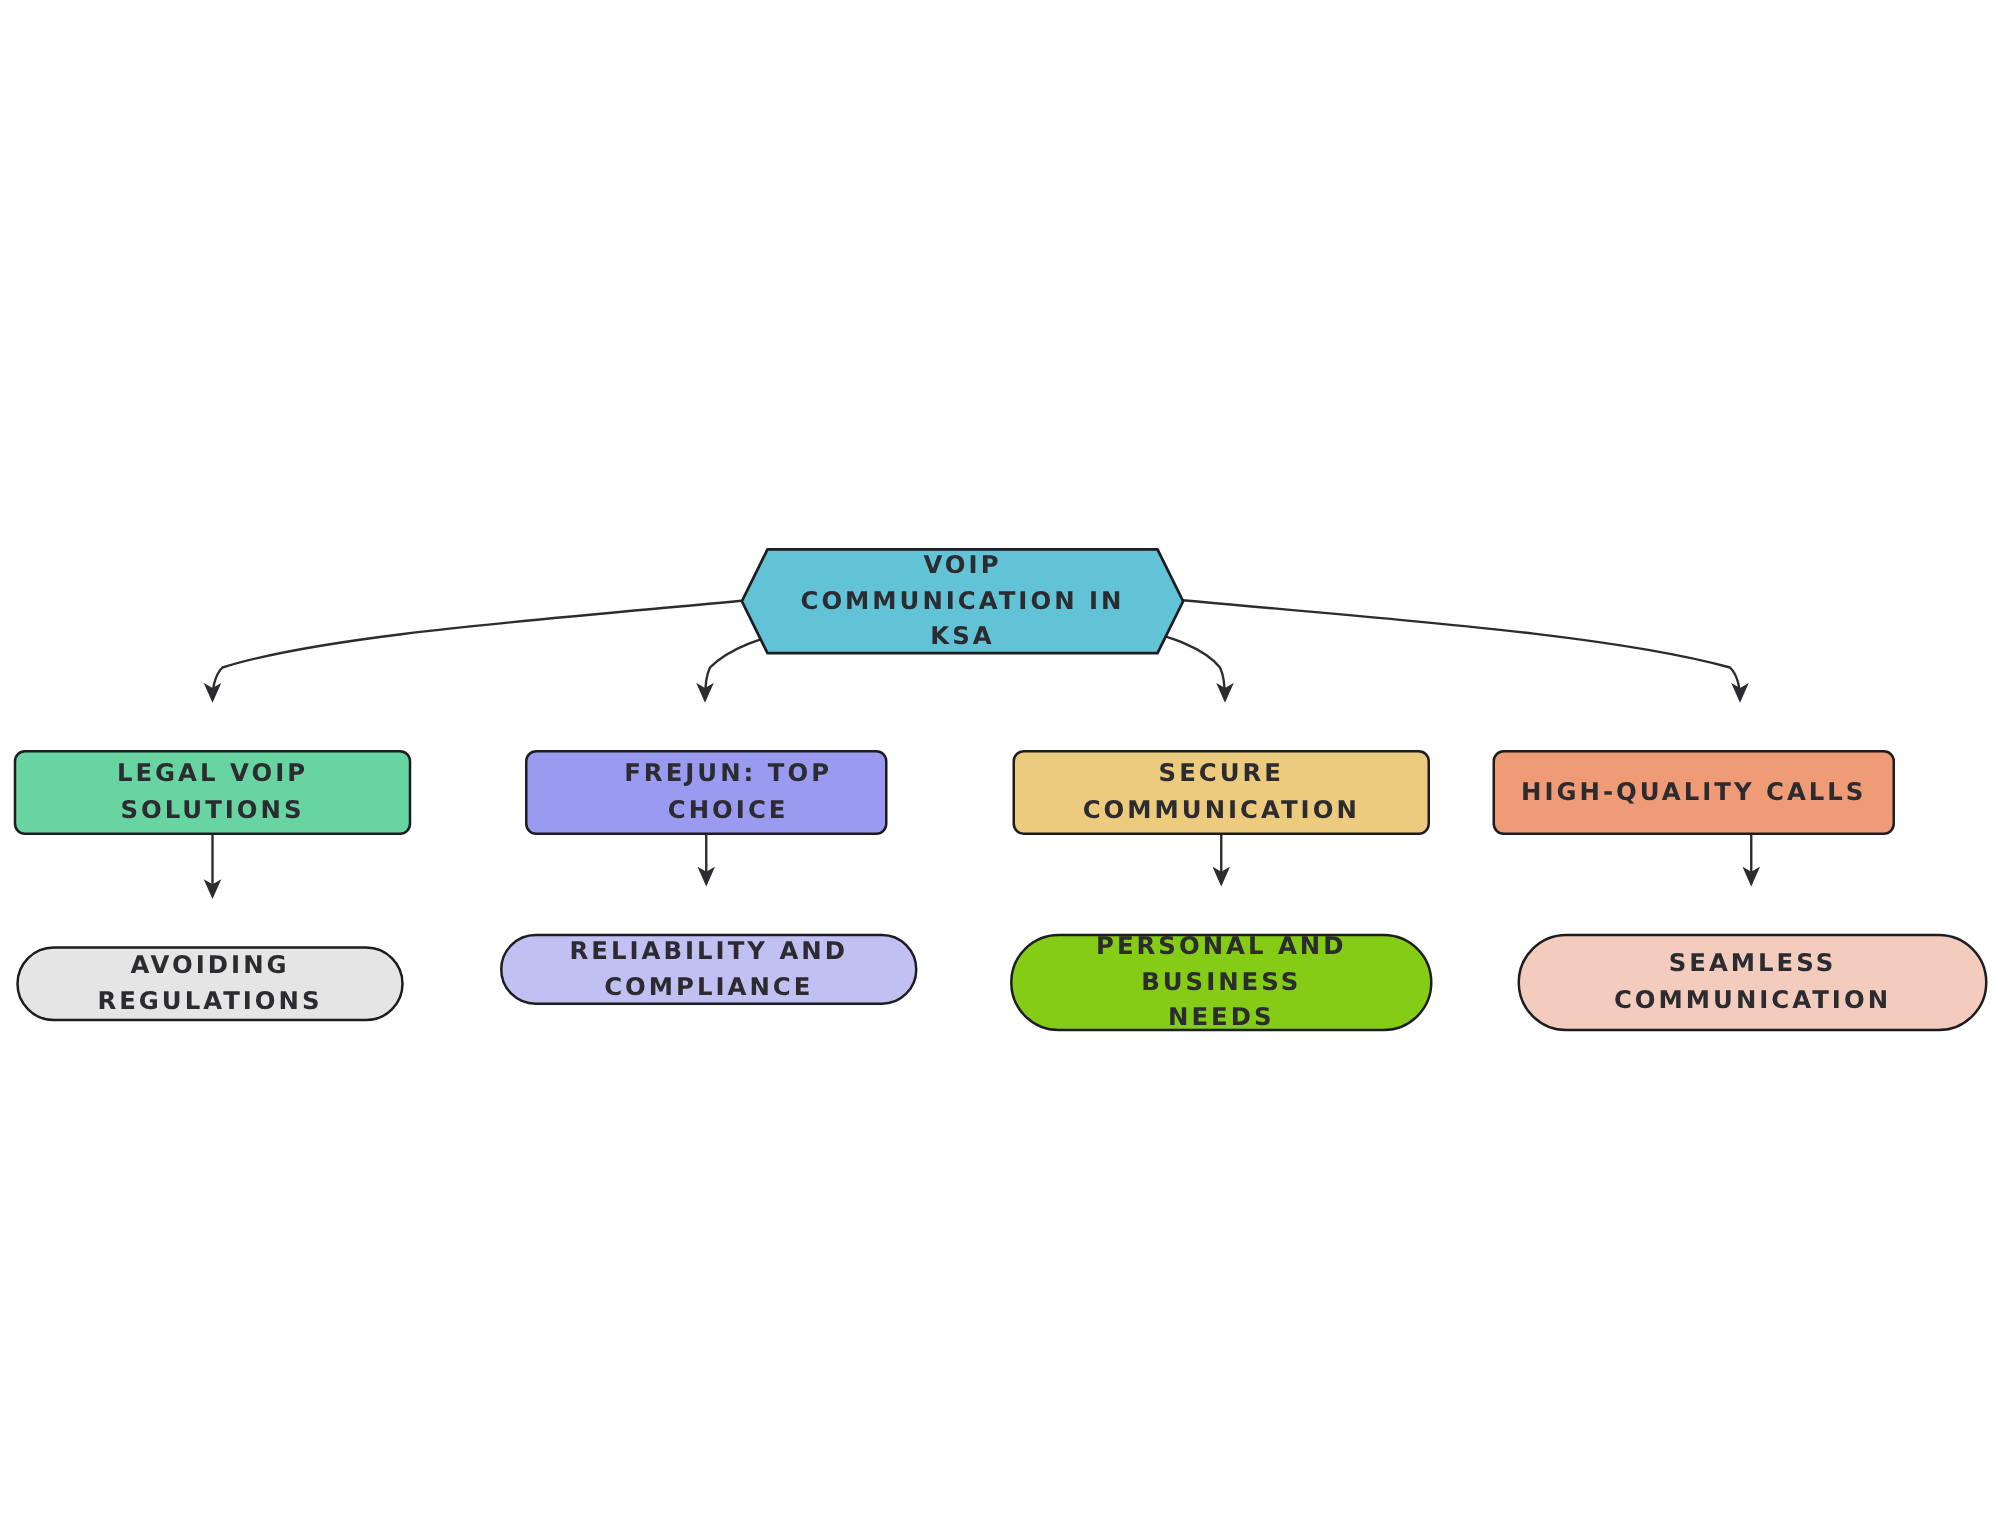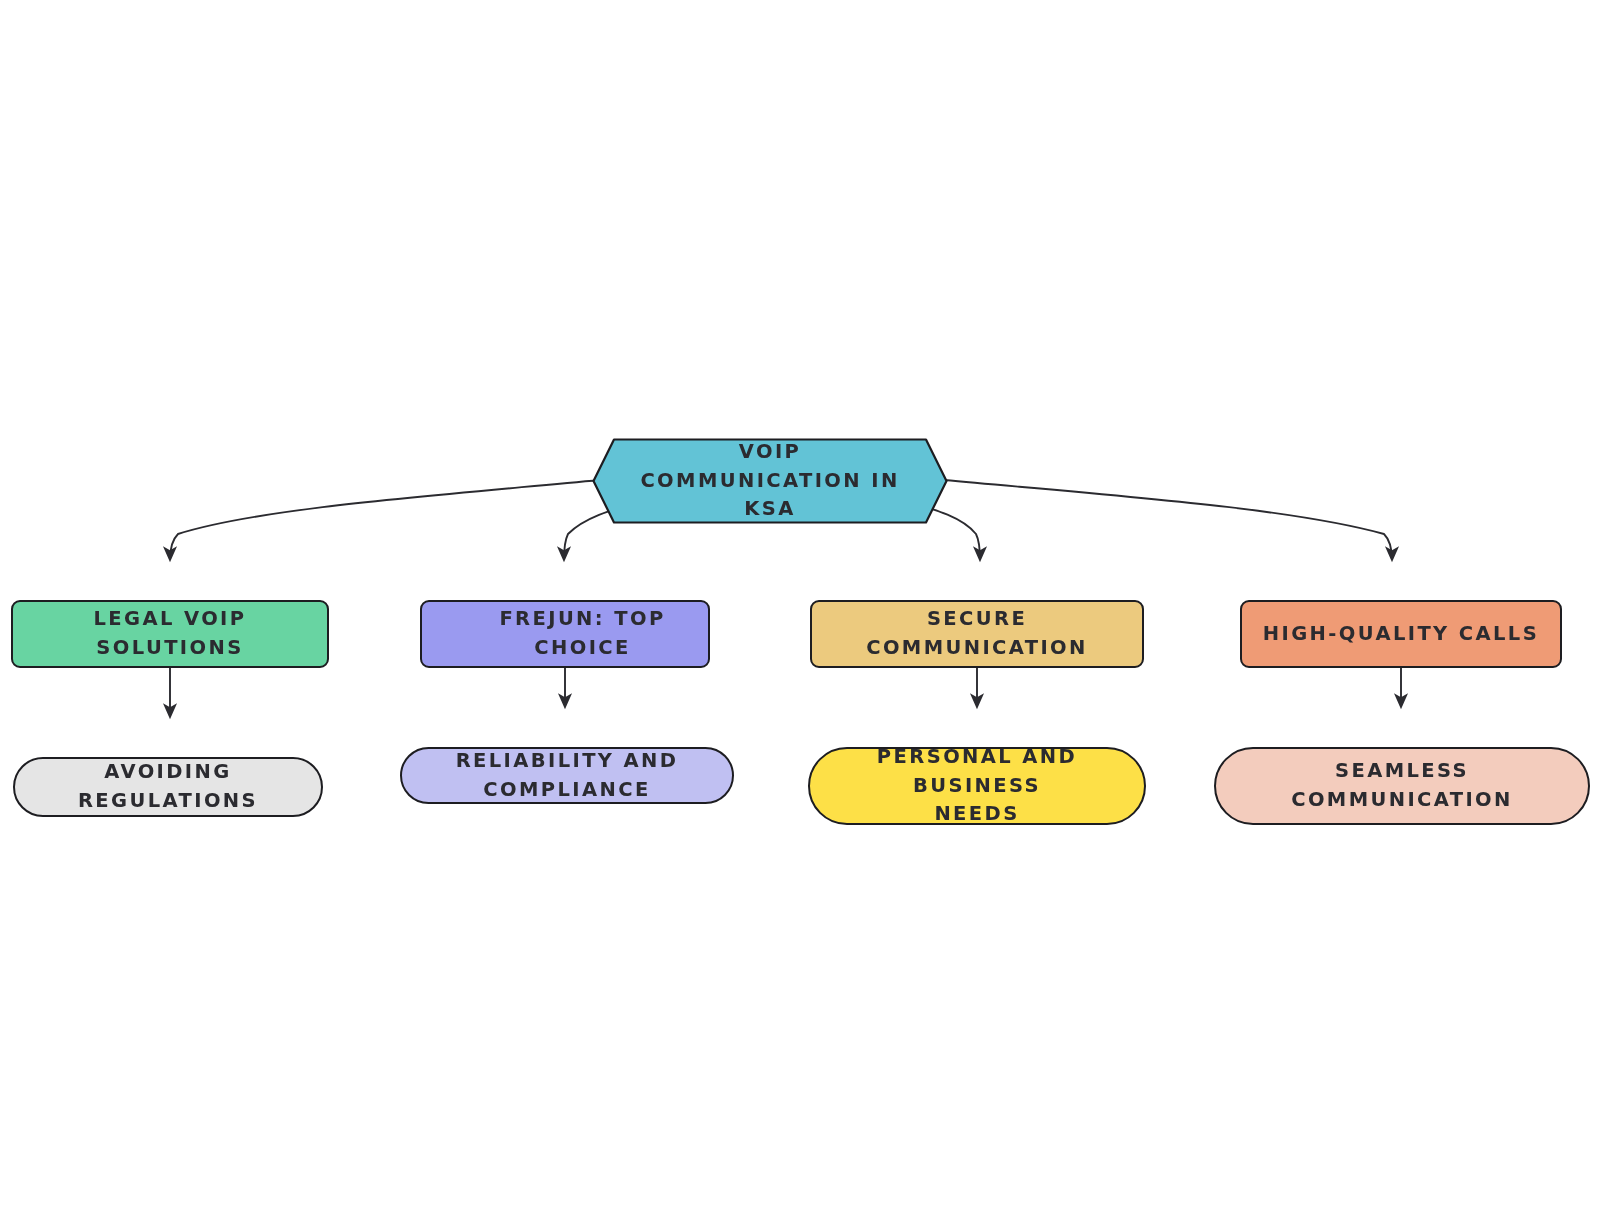--- a/index.html
+++ b/index.html
@@ -113,26 +113,26 @@
     <span class="node-label">FreJun: Top Choice</span>
   </div>
   <div class="node node-stadium" id="node-leaf-1" style="left: 400px; top: 715px; width: 334px; height: 57px; background: rgb(192, 192, 242); border-color: rgb(29, 29, 33); color: rgb(43, 43, 48);">
     <span class="node-label">Reliability and
 Compliance</span>
   </div>
 
   <div class="node node-rounded" id="node-branch-2" style="left: 810px; top: 568px; width: 334px; height: 68px; background: rgb(236, 202, 126); border-color: rgb(29, 29, 33); color: rgb(43, 43, 48);">
     <span class="node-label">Secure Communication</span>
   </div>
-  <div class="node node-stadium" id="node-leaf-2" style="left: 808px; top: 715px; width: 338px; height: 78px; background: #fde047; border-color: rgb(29, 29, 33); color: rgb(43, 43, 48);">
+  <div class="node node-stadium" id="node-leaf-2" style="left: 808px; top: 715px; width: 338px; height: 78px; background: #84cc16; border-color: rgb(29, 29, 33); color: rgb(43, 43, 48);">
     <span class="node-label">Personal and Business
 Needs</span>
   </div>
 
-  <div class="node node-rounded" id="node-branch-3" style="left: 1240px; top: 568px; width: 322px; height: 68px; background: rgb(239, 155, 117); border-color: rgb(29, 29, 33); color: rgb(43, 43, 48);">
+  <div class="node node-rounded" id="node-branch-3" style="left: 1194px; top: 568px; width: 322px; height: 68px; background: rgb(239, 155, 117); border-color: rgb(29, 29, 33); color: rgb(43, 43, 48);">
     <span class="node-label">High-Quality Calls</span>
   </div>
   <div class="node node-stadium" id="node-leaf-3" style="left: 1214px; top: 715px; width: 376px; height: 78px; background: rgb(243, 204, 189); border-color: rgb(29, 29, 33); color: rgb(43, 43, 48);">
     <span class="node-label">Seamless
 Communication</span>
   </div>
 
 </div>
 
 </body></html>

